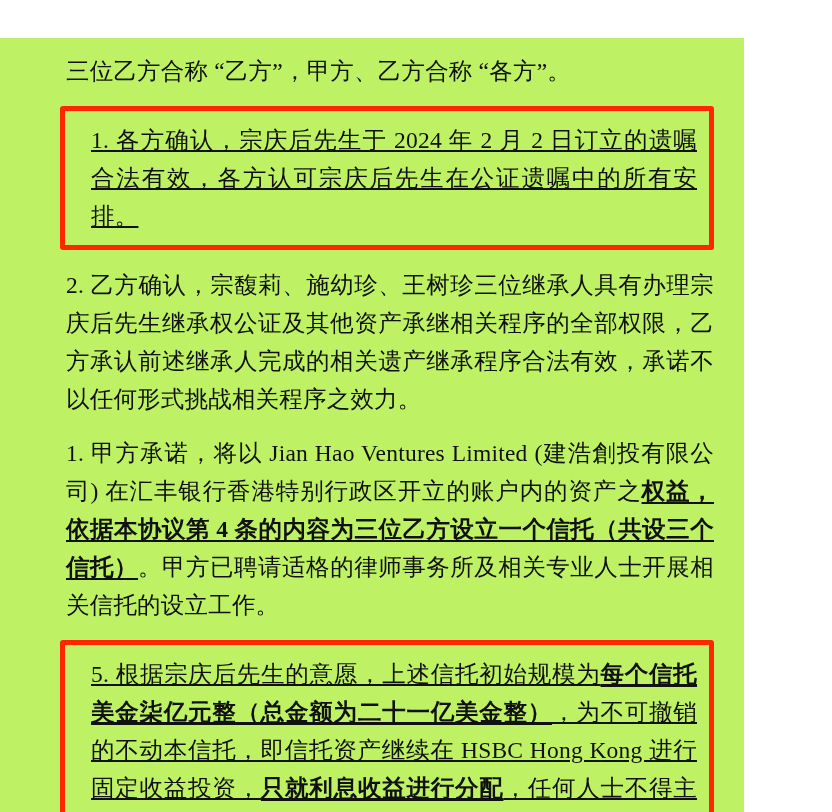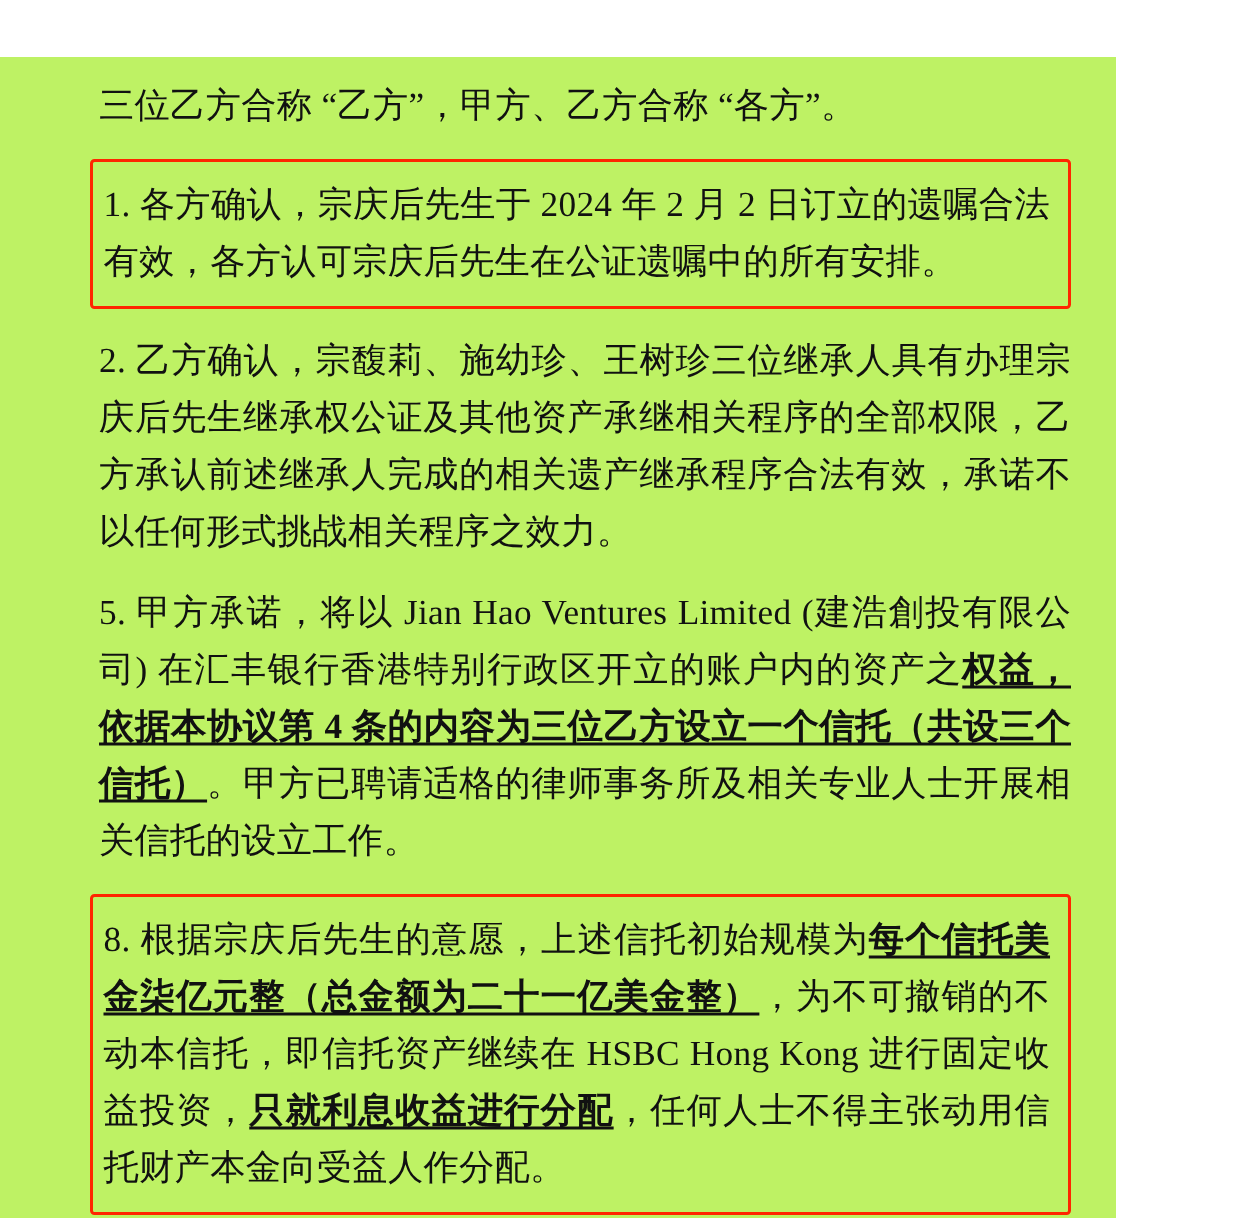--- a/index.html
+++ b/index.html
@@ -27,25 +27,26 @@
     font-size: 23.5px;
     line-height: 38px;
     letter-spacing: 0.2px;
     text-align: justify;
     text-justify: inter-ideograph;
     margin: 0 0 16px 0;
     color: #111111;
   }
   .boxed {
     position: relative;
-    border: 2px solid #be185d;
+    border: 5px solid #be185d;
     border-radius: 3px;
-    padding: 10px 12px 10px 7px;
+    padding: 10px 12px 10px 26px;
     margin: 0 0 16px -6px;
     box-sizing: border-box;
+    text-decoration: underline;
   }
   .boxed .para {
     margin: 0;
   }
   .u {
     text-decoration: underline;
     text-underline-offset: 3px;
     text-decoration-thickness: 1.5px;
   }
   .b {
@@ -59,19 +60,19 @@
 
   <p class="para">三位乙方合称 “乙方”，甲方、乙方合称 “各方”。</p>
 
 
   <div class="boxed" style="border-color: rgb(255, 38, 0);">
     <p class="para">1. 各方确认，宗庆后先生于 2024 年 2 月 2 日订立的遗嘱合法有效，各方认可宗庆后先生在公证遗嘱中的所有安排。</p>
   </div>
 
   <p class="para">2. 乙方确认，宗馥莉、施幼珍、王树珍三位继承人具有办理宗庆后先生继承权公证及其他资产承继相关程序的全部权限，乙方承认前述继承人完成的相关遗产继承程序合法有效，承诺不以任何形式挑战相关程序之效力。</p>
 
-  <p class="para"><span>5. 甲方承诺，将以 Jian Hao Ventures Limited (建浩創投有限公司) 在汇丰银行香港特别行政区开立的账户内的资产之</span><span class="u b">权益，依据本协议第 4 条的内容为三位乙方设立一个信托（共设三个信托）</span><span>。甲方已聘请适格的律师事务所及相关专业人士开展相关信托的设立工作。</span></p>
+  <p class="para"><span>1. 甲方承诺，将以 Jian Hao Ventures Limited (建浩創投有限公司) 在汇丰银行香港特别行政区开立的账户内的资产之</span><span class="u b">权益，依据本协议第 4 条的内容为三位乙方设立一个信托（共设三个信托）</span><span>。甲方已聘请适格的律师事务所及相关专业人士开展相关信托的设立工作。</span></p>
 
   <div class="boxed" style="border-color: rgb(255, 38, 0);">
-    <p class="para"><span>8. 根据宗庆后先生的意愿，上述信托初始规模为</span><span class="u b">每个信托美金柒亿元整（总金额为二十一亿美金整）</span><span>，为不可撤销的不动本信托，即信托资产继续在 HSBC Hong Kong 进行固定收益投资，</span><span class="u b">只就利息收益进行分配</span><span>，任何人士不得主张动用信托财产本金向受益人作分配。</span></p>
+    <p class="para"><span>5. 根据宗庆后先生的意愿，上述信托初始规模为</span><span class="u b">每个信托美金柒亿元整（总金额为二十一亿美金整）</span><span>，为不可撤销的不动本信托，即信托资产继续在 HSBC Hong Kong 进行固定收益投资，</span><span class="u b">只就利息收益进行分配</span><span>，任何人士不得主张动用信托财产本金向受益人作分配。</span></p>
   </div>
 
 </div>
 
 </body></html>

